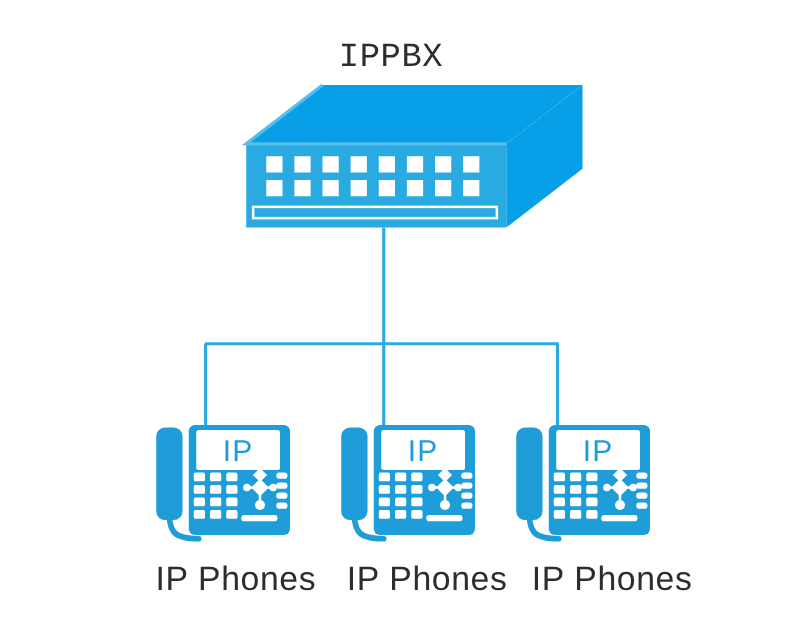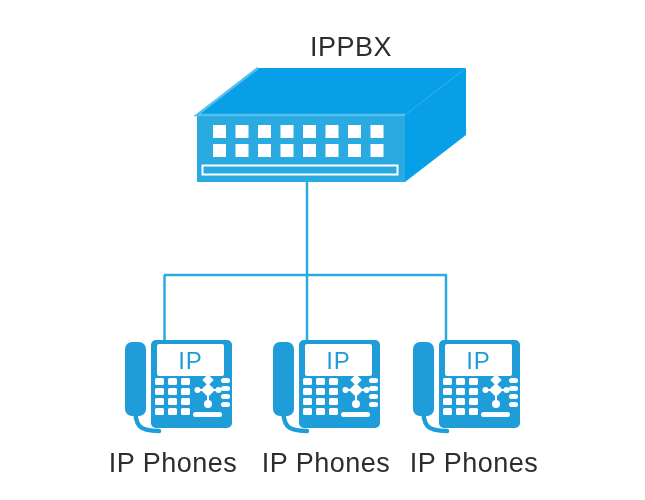--- a/index.html
+++ b/index.html
@@ -21,23 +21,23 @@
     top: 0;
   }
   .label {
     position: absolute;
     color: var(--label-text, #2d2d2d);
     font-size: 27px;
     line-height: 1.1;
     letter-spacing: 0.5px;
     white-space: nowrap;
   }
-  .title-label   { left: 271px; top: 33px;  width: 160px; text-align: center; }
+  .title-label   { left: 271px; top: 33px;  width: 160px; text-align: left; font-family: Liberation Mono, monospace; }
   .lan-label     { left: 322px; top: 214px; }
-  .phone-label   { top: 449px; width: 160px; text-align: center; }
+  .phone-label   { top: 449px; width: 160px; text-align: right; }
   .phone-label-0 { left: 93px; }
   .phone-label-1 { left: 246px; }
   .phone-label-2 { left: 394px; }
 
   .fill-front     { fill: var(--device-front, #29ABE2); }
   .fill-top       { fill: var(--device-top, #069FE8); }
   .fill-phone     { fill: var(--phone-body, #1F9DD9); }
   .fill-white     { fill: var(--white, #ffffff); }
   .stroke-line    { stroke: var(--connector-line, #29ABE2); stroke-width: 2.5; fill: none; }
   .stroke-hilite  { stroke: var(--highlight, #55BEEB); stroke-width: 2.5; fill: none; }

